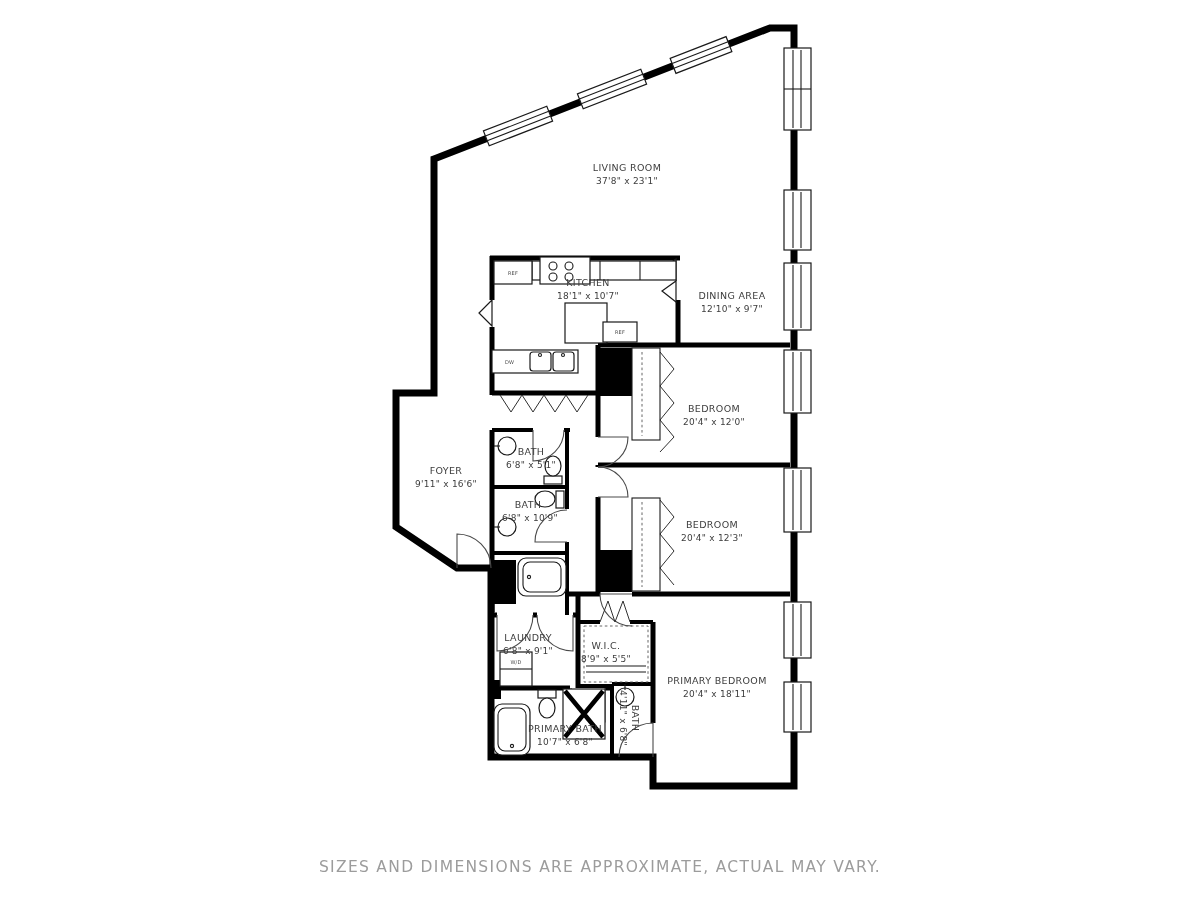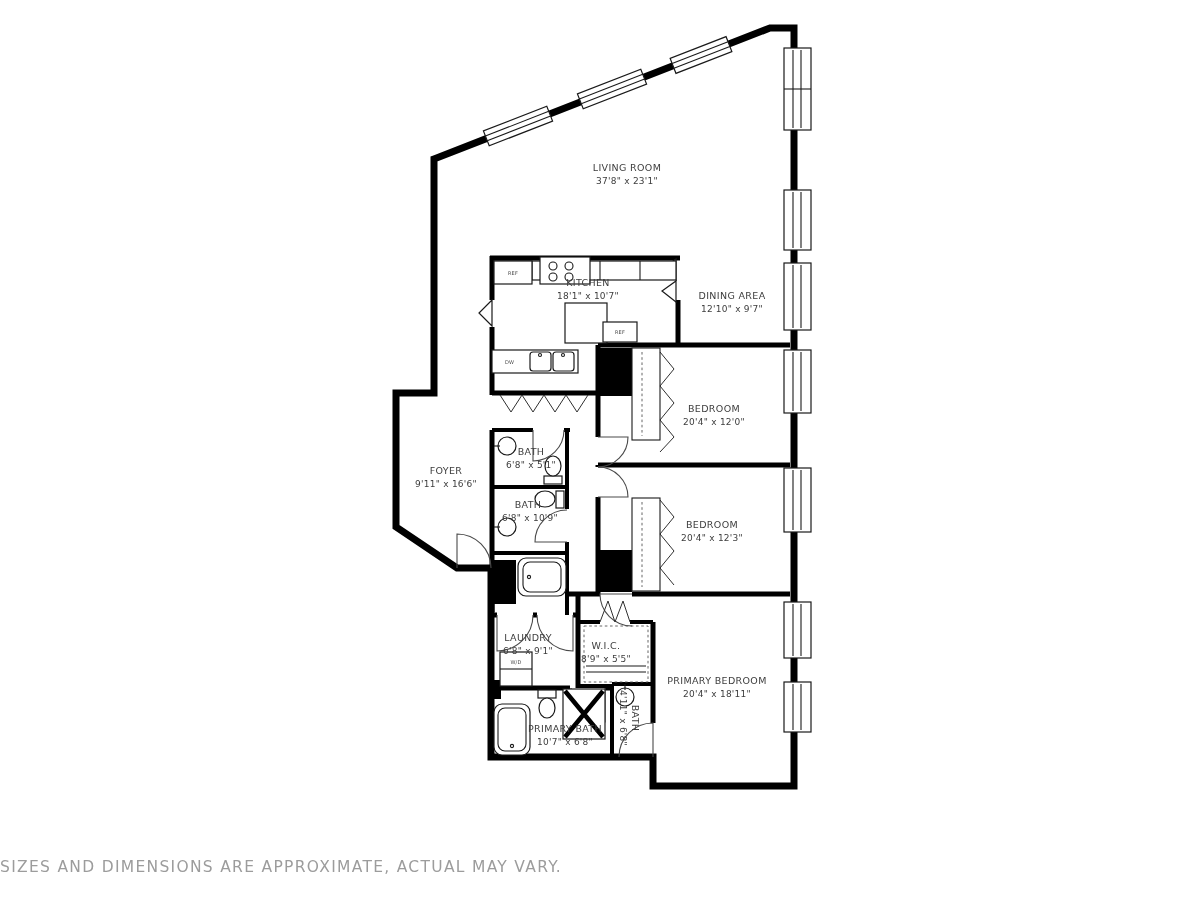--- a/index.html
+++ b/index.html
@@ -14,21 +14,21 @@
   .w7{stroke:#000;stroke-width:7;fill:none;stroke-linejoin:miter}
   .w5{stroke:#000;stroke-width:5;fill:none}
   .w4{stroke:#000;stroke-width:4;fill:none}
   .thin{stroke:#1a1a1a;stroke-width:1.1;fill:none}
   .thinf{stroke:#1a1a1a;stroke-width:1.2;fill:#fff}
   .door{stroke:#4a4a4a;stroke-width:1.1;fill:none}
   .dash{stroke:#555;stroke-width:.9;fill:none;stroke-dasharray:2.6 2.6}
   .blk{fill:#000;stroke:none}
   .zig{stroke:#303030;stroke-width:1;fill:none}
   .xbold{stroke:#000;stroke-width:4.5;fill:none}
-  .disclaimer{position:absolute;top:858px;left:0;width:100%;text-align:left;
+  .disclaimer{position:absolute;top:858px;left:0;width:100%;text-align:center;
               font-size:15.5px;letter-spacing:1.3px;color:#9c9c9c;}
 </style>
 </head>
 <body>
 
 <div class="stage">
   <svg width="1200" height="900" viewBox="0 0 1200 900">
 
     <g>
       <path class="w7" d="M 434,159 L 770,28 L 794,28 L 794,786 L 653,786 L 653,757 L 491,757

